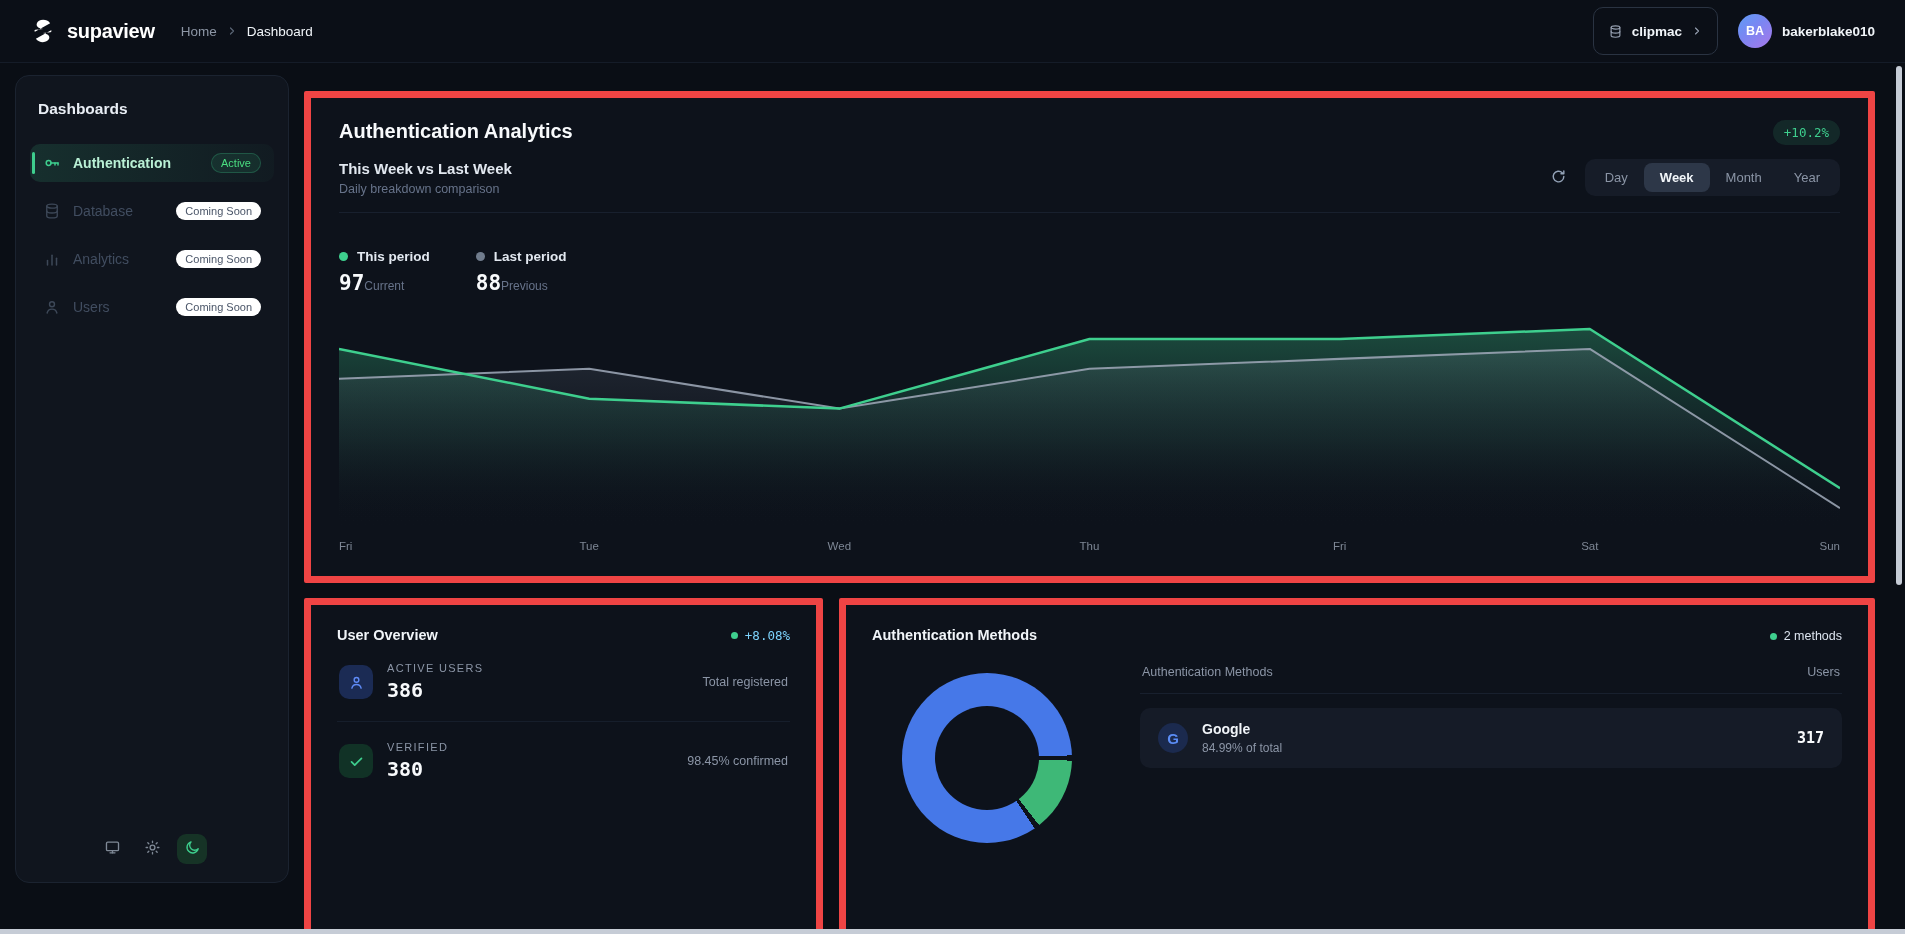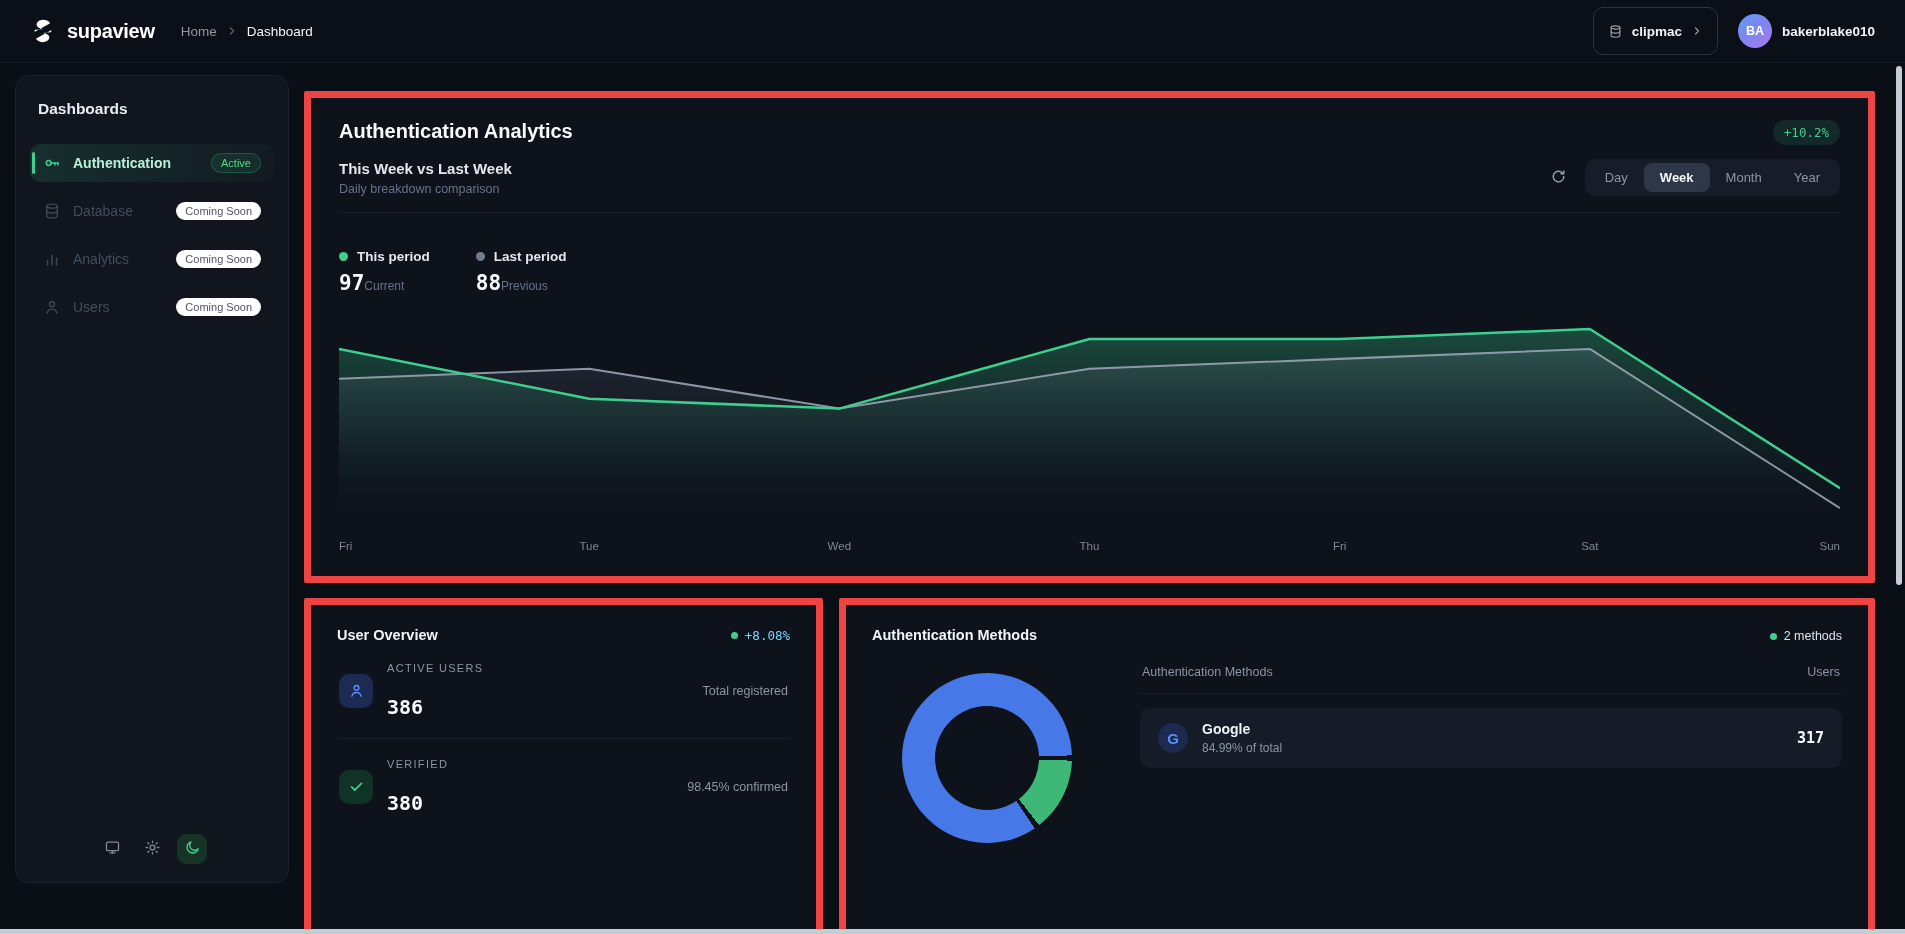--- a/index.html
+++ b/index.html
@@ -121,21 +121,21 @@
   .delta { display:flex; align-items:center; gap:7px; font-family:"DejaVu Sans Mono", monospace; font-size:12.5px; color:#7dd3fc; }
   .dot-sm { width:7px; height:7px; border-radius:50%; background:#3ecf8e; }
 
   .stat-row { display:flex; align-items:center; gap:14px; padding:19px 2px; border-bottom:1px solid #161e2b; }
   .stat-row:last-child { border-bottom:none; }
   .stat-icon { width:34px; height:34px; border-radius:10px; display:flex; align-items:center; justify-content:center; }
   .stat-icon.blue { background:#1b2b54; color:#5f8bf7; }
   .stat-icon.green { background:#113226; color:#3ecf8e; }
   .stat-icon.purple { background:#261a48; color:#a078f0; }
   .stat-label { font-size:11px; letter-spacing:1.3px; color:#8b95a6; }
-  .stat-value { font-family:"DejaVu Sans Mono", monospace; font-size:20px; font-weight:700; color:#f8fafc; margin-top:21px; }
+  .stat-value { font-family:"DejaVu Sans Mono", monospace; font-size:20px; font-weight:700; color:#f8fafc; margin-top:4px; }
   .stat-note { margin-left:auto; font-size:12.5px; color:#8b95a6; }
 
   .methods-body { display:flex; gap:38px; margin-top:12px; align-items:flex-start; }
   .donut-wrap { width:230px; display:flex; justify-content:center; padding-top:18px; }
   .donut { width:170px; height:170px; border-radius:50%; position:relative; }
   .donut-hole { position:absolute; inset:33px; border-radius:50%; background:#0d121b; }
   .mtable { flex:1; padding-top:4px; }
   .mtable-head {
     display:flex; justify-content:space-between; font-size:12.5px; color:#8b95a6;
     padding:6px 2px 14px; border-bottom:1px solid #18202e; margin-bottom:14px;

